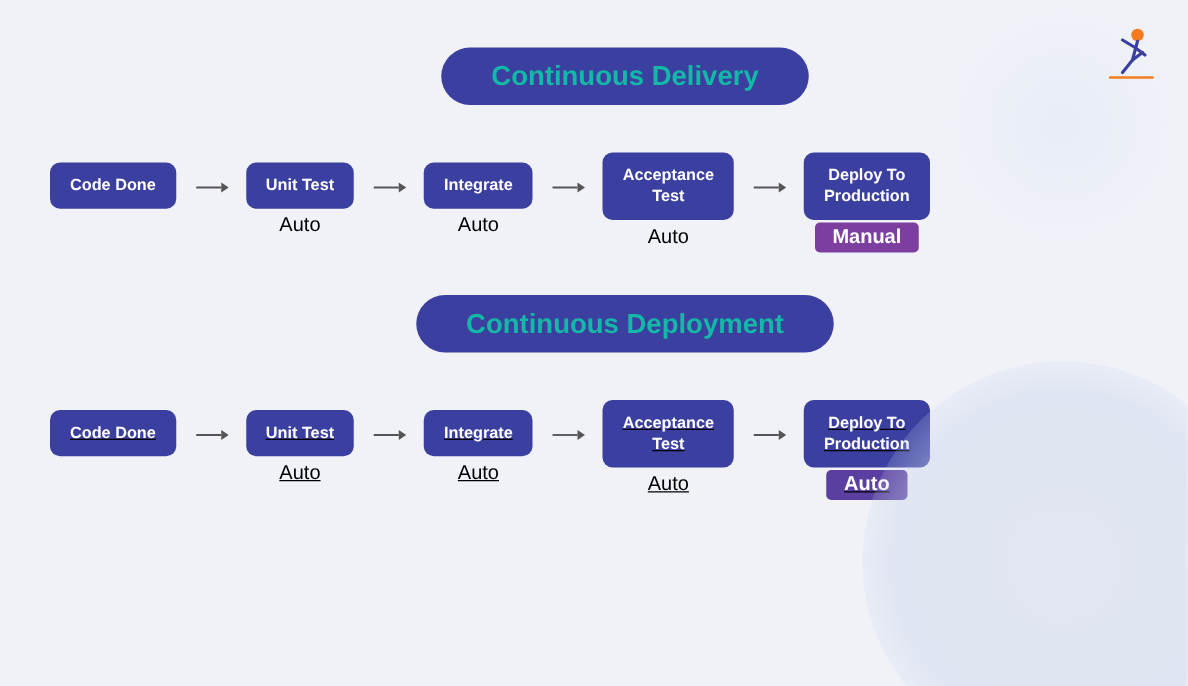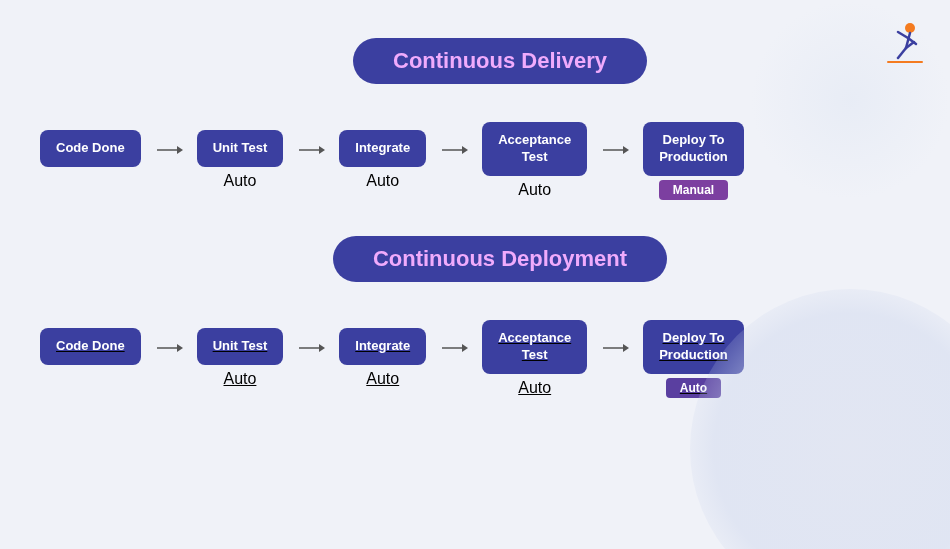--- a/index.html
+++ b/index.html
@@ -52,21 +52,21 @@
 
     
     .section {
       padding: 18px 30px 0 30px;
     }
 
     
     .section-title {
       display: inline-block;
       background: #3b3fa0;
-      color: #f0abfc;
+      color: #14b8a6;
       font-size: 22px;
       font-weight: 700;
       padding: 10px 40px;
       border-radius: 40px;
       margin-bottom: 22px;
       margin-left: 50px;
     }
 
     
     .pipeline {
@@ -114,21 +114,21 @@
       margin-bottom: 22px; 
     }
 
     .arrow svg {
       width: 28px;
       height: 16px;
     }
 
     
     .badge {
-      font-size: 12px;
+      font-size: 16px;
       font-weight: 700;
       padding: 3px 14px;
       border-radius: 4px;
       color: #fff;
     }
 
     .badge.manual {
       background: #7c3fa0;
     }
 

